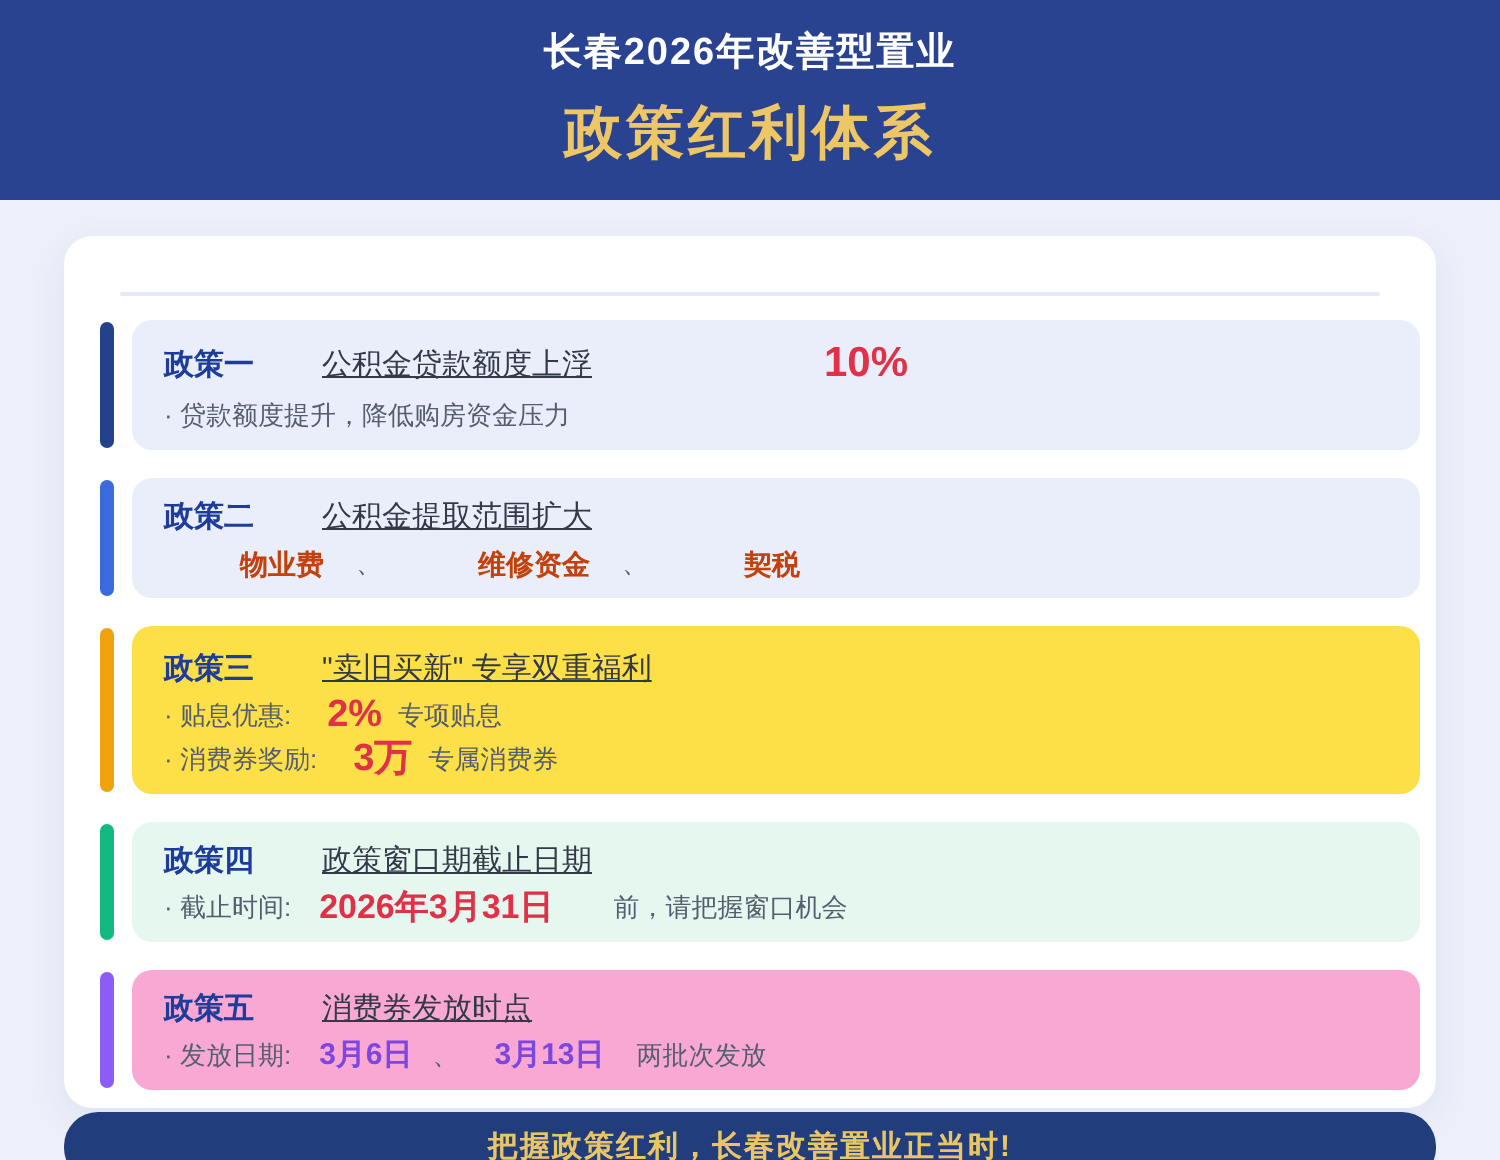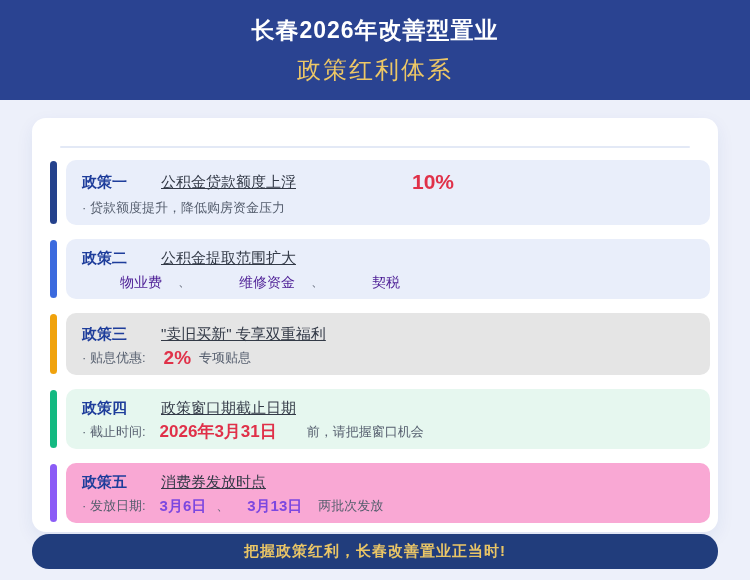--- a/index.html
+++ b/index.html
@@ -11,24 +11,24 @@
 
   
   .header {
     width: 750px; height: 100px;
     background: #2a4391;
     display: flex; flex-direction: column;
     align-items: center; justify-content: center;
     gap: 8px;
   }
   .header-title {
-    color: #ffffff; font-size: 23px; font-weight: bold; letter-spacing: 1px;
+    color: #ffffff; font-size: 19px; font-weight: bold; letter-spacing: 1px;
   }
   .header-subtitle {
-    color: #edc766; font-size: 24px; font-weight: normal; letter-spacing: 2px; text-align: center;
+    color: #edc766; font-size: 29px; font-weight: bold; letter-spacing: 2px; text-align: center;
   }
 
   
   .panel {
     width: 686px; margin: 18px auto 0 auto;
     background: #ffffff;
     border-radius: 14px;
     box-shadow: 0 6px 18px rgba(30,58,138,0.07);
     padding: 28px 8px 9px 18px;
   }
@@ -43,39 +43,39 @@
   .accent {
     width: 7px; border-radius: 4px; flex: 0 0 7px;
     margin: 1px 9px 1px 0;
   }
   .card {
     flex: 1 1 auto; border-radius: 10px;
     padding: 10px 16px 8px 16px;
   }
   .p1 { background: #e9eefa; } .p1-accent { background: #24418c; }
   .p2 { background: #e9eefa; } .p2-accent { background: #3b6ade; }
-  .p3 { background: #e5e5e5; } .p3-accent { background: #f0a20c; }
+  .p3 { background: #fde047; } .p3-accent { background: #f0a20c; }
   .p4 { background: #e6f7ef; } .p4-accent { background: #13b981; }
   .p5 { background: #f9a8d4; } .p5-accent { background: #8b5cf6; }
   .card.tall { padding-top: 12px; }
 
   .title-row { display: flex; align-items: center; margin-bottom: 5px; gap: 20px; }
   .badge {
     color: #1e3d9b; font-weight: bold; font-size: 15px; margin-right: 14px;
     white-space: nowrap;
   }
   .card-title { color: #333a47; font-size: 15px; white-space: nowrap; text-decoration: underline; }
   .highlight-lg {
     color: #e03149; font-weight: bold; font-size: 21px; margin-left: 96px;
   }
 
   .desc { color: #555e6e; font-size: 13px; line-height: 18px; display: flex; align-items: center; }
   .desc + .desc { margin-top: 4px; }
 
-  .tag { color: #4c1d95; font-weight: normal; font-size: 14px; padding-left: 38px; }
+  .tag { color: #c2410c; font-weight: bold; font-size: 14px; padding-left: 38px; }
   .tag-sep { color: #555e6e; margin: 0 10px 0 16px; }
 
   .red-val {
     color: #e03149; font-weight: bold; font-size: 19px;
     margin: 0 8px 0 18px;
   }
   .red-date {
     color: #e03149; font-weight: bold; font-size: 17px;
     margin: 0 30px 0 14px;
   }
@@ -144,20 +144,25 @@
     <div class="card p3 tall">
       <div class="title-row">
         <span class="badge">政策三</span>
         <span class="card-title">"卖旧买新" 专享双重福利</span>
       </div>
       <div class="desc">
         <span>· 贴息优惠:</span>
         <span class="red-val">2%</span>
         <span class="suffix">专项贴息</span>
       </div>
+      <div class="desc">
+        <span>· 消费券奖励:</span>
+        <span class="red-val">3万</span>
+        <span class="suffix">专属消费券</span>
+      </div>
     </div>
   </div>
 
   <div class="policy-row">
     <div class="accent p4-accent"></div>
     <div class="card p4">
       <div class="title-row">
         <span class="badge">政策四</span>
         <span class="card-title">政策窗口期截止日期</span>
       </div>

